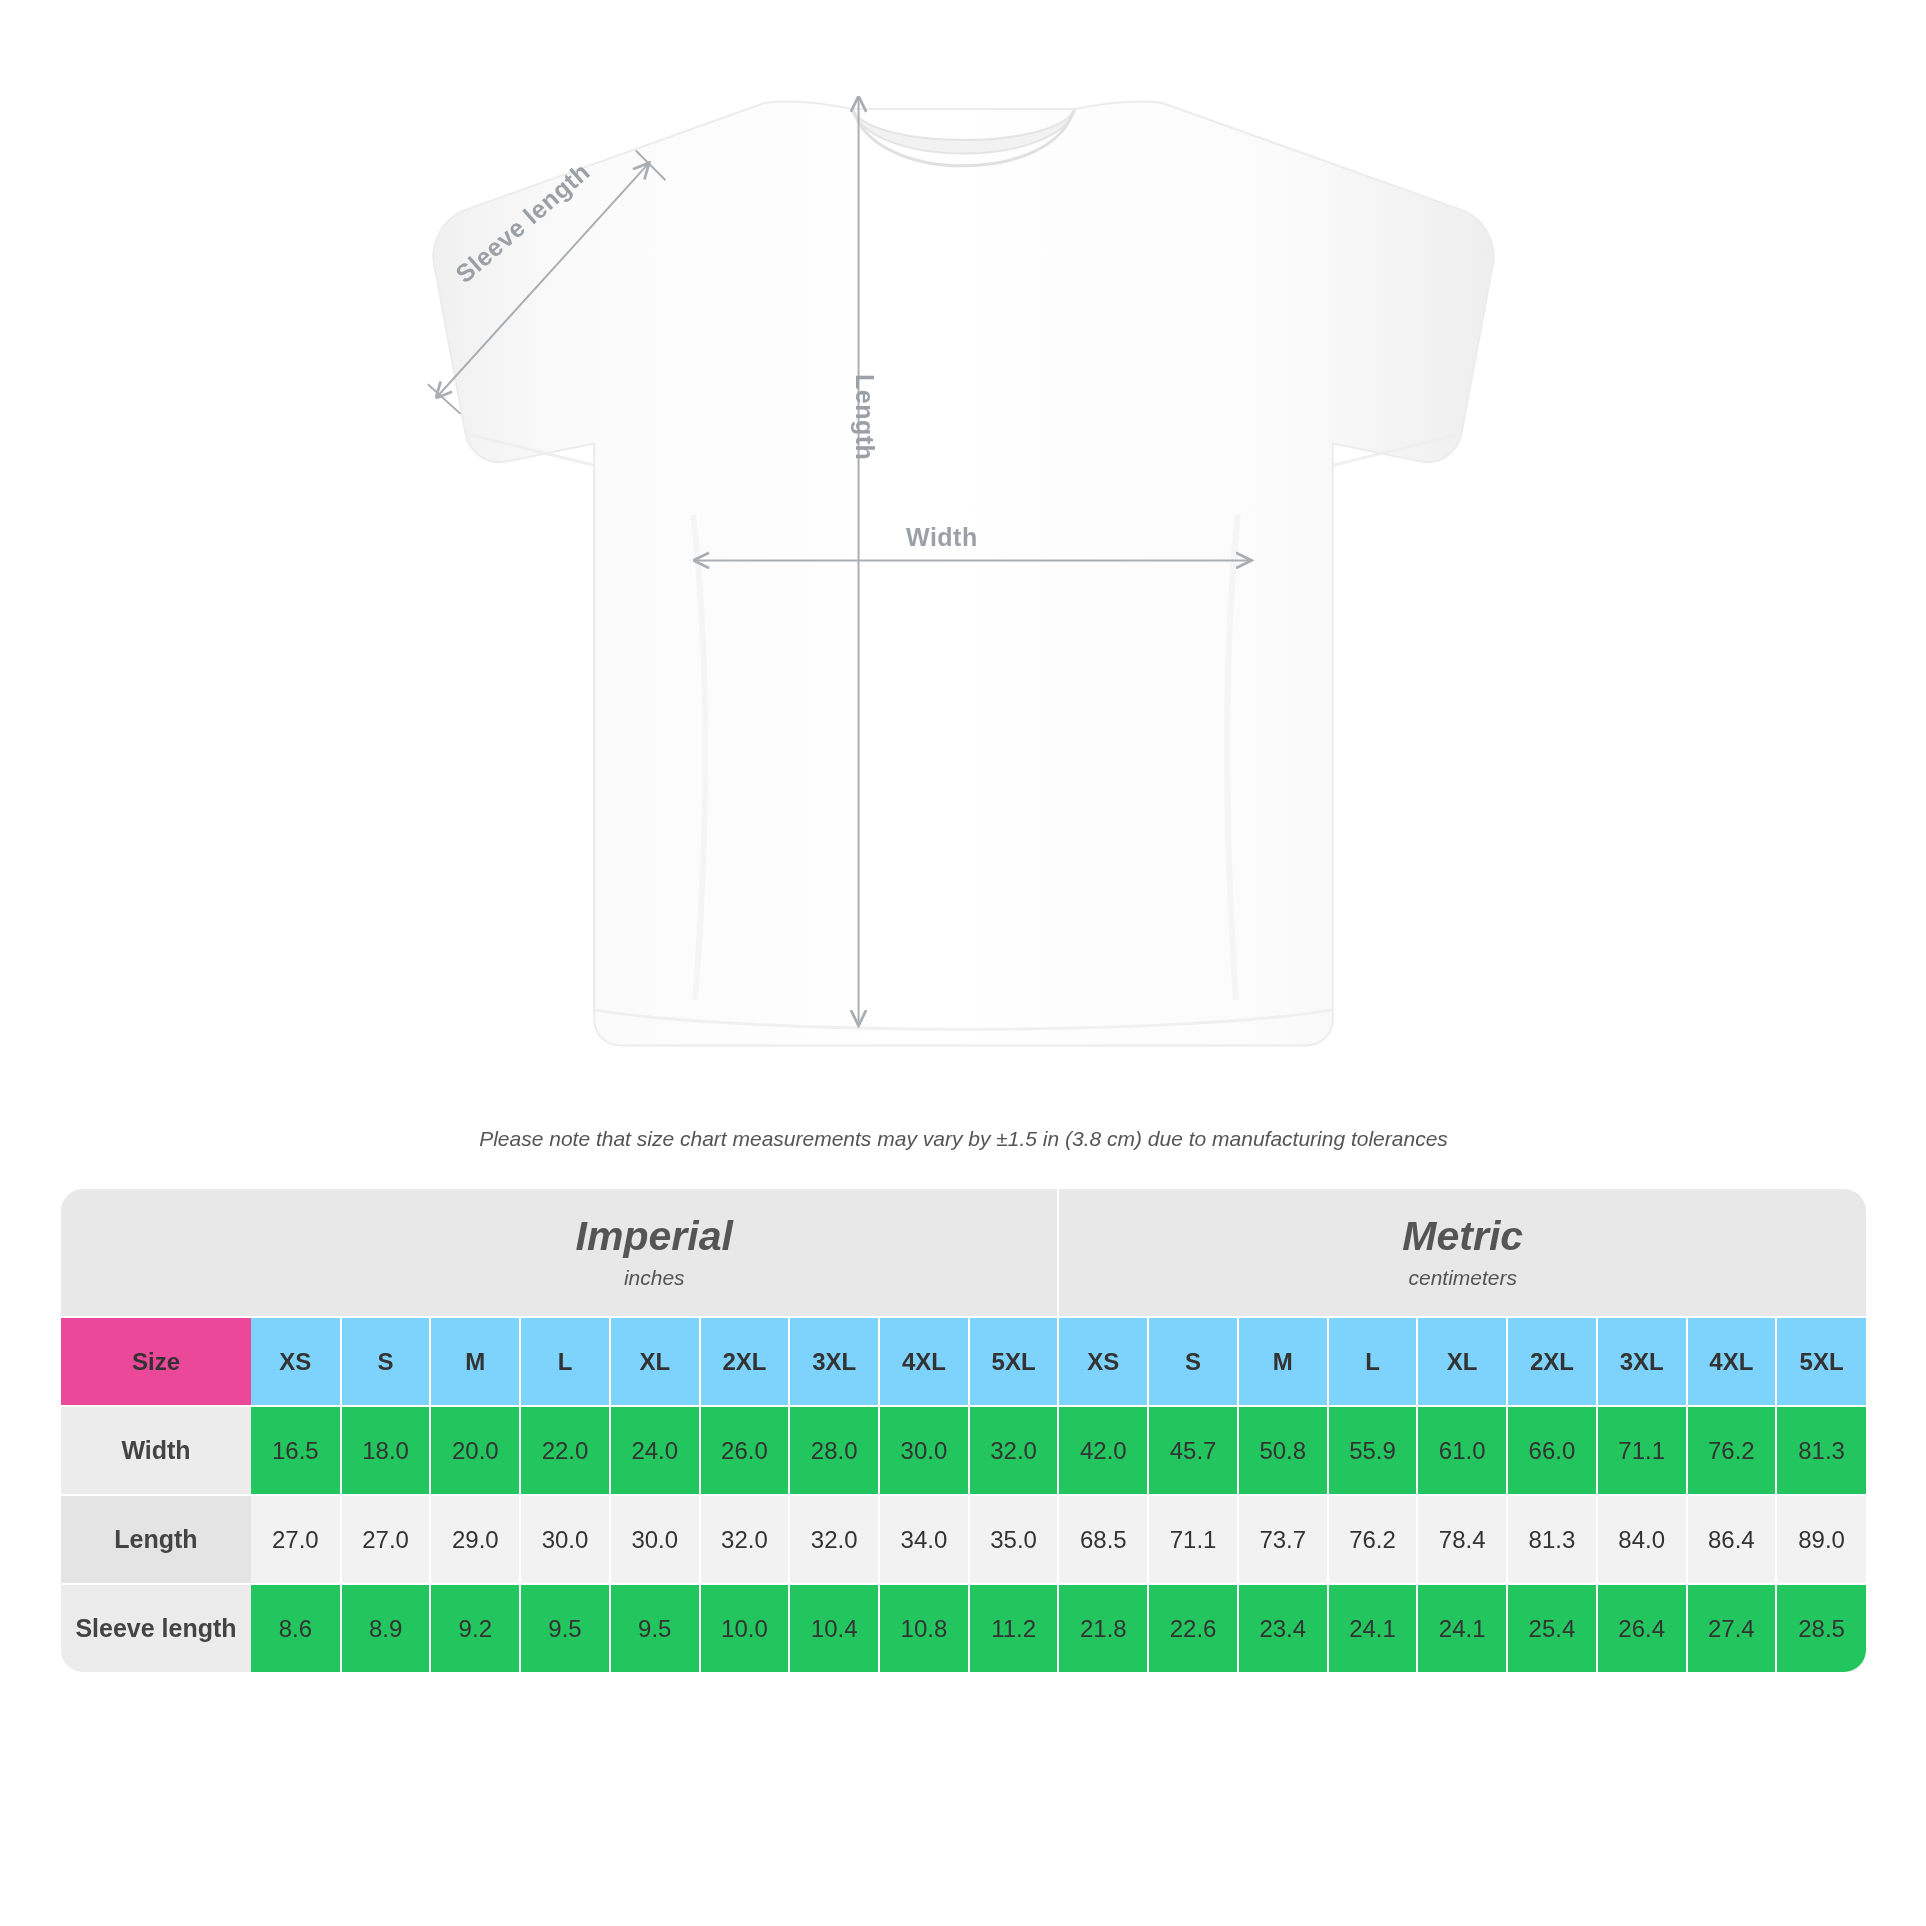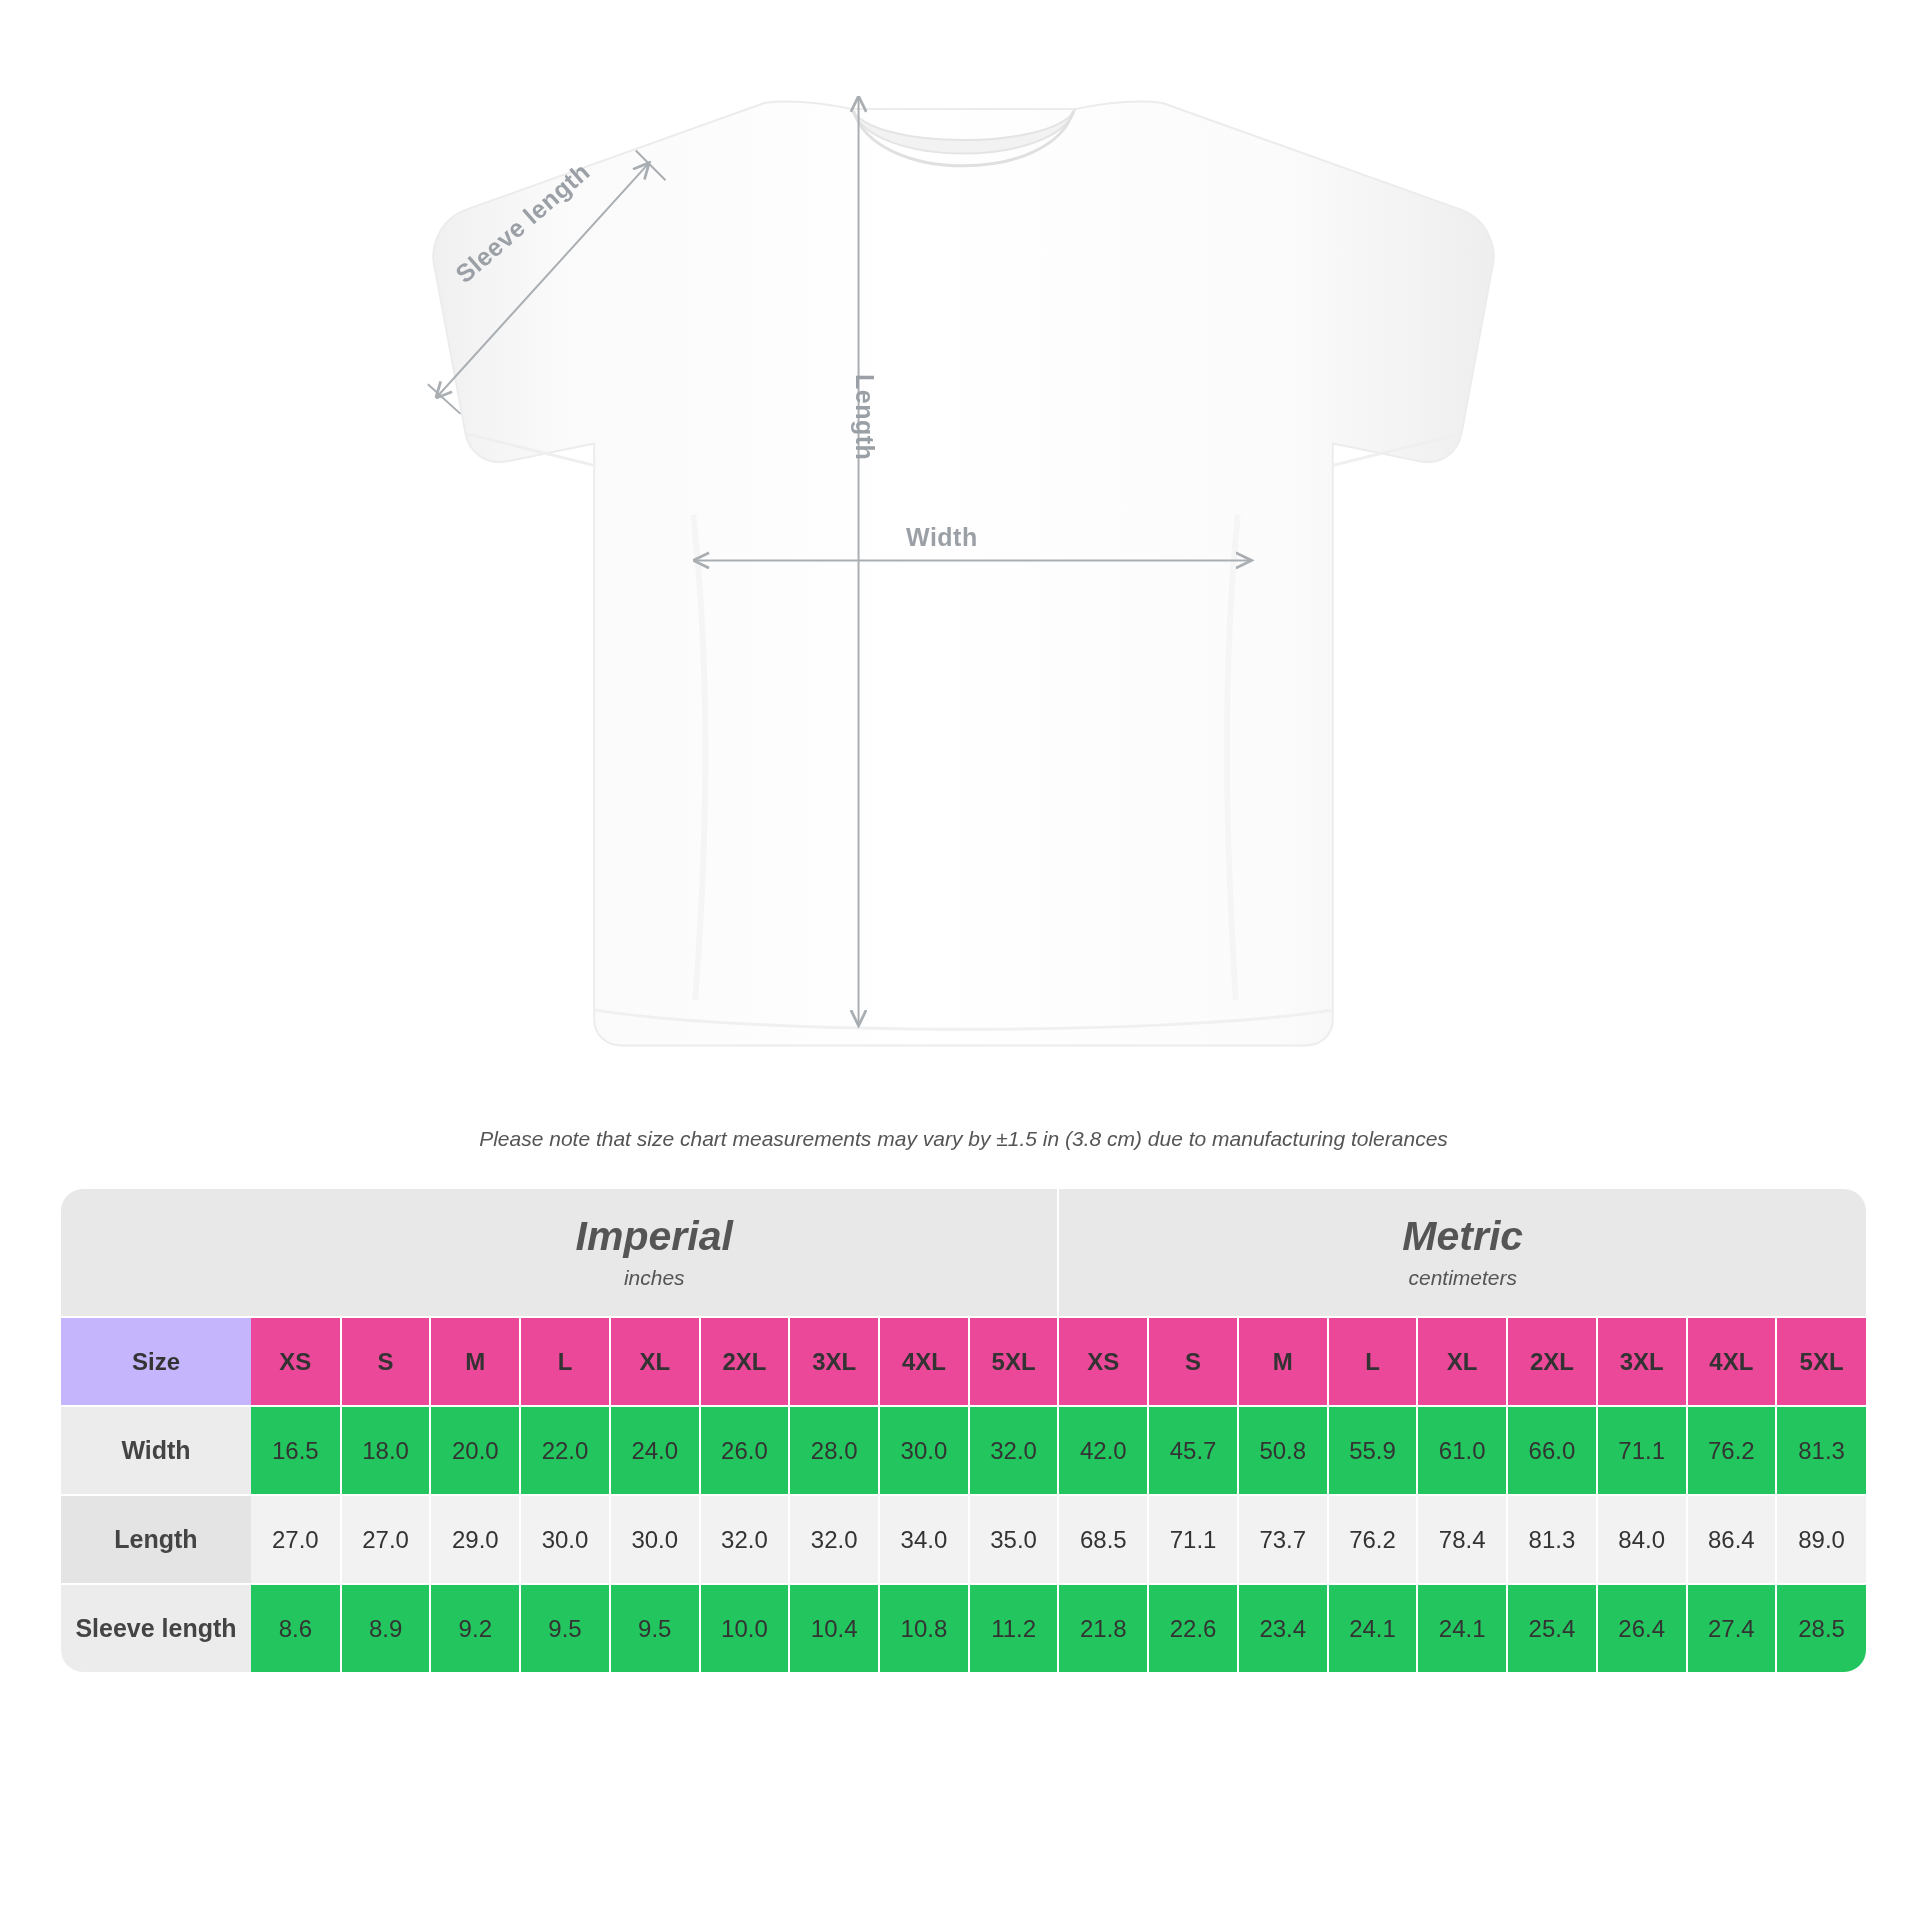--- a/index.html
+++ b/index.html
@@ -110,27 +110,27 @@
   }
   .unitsys-unit {
     font-size: 21px;
     font-style: italic;
     color: #555555;
     line-height: 1.5;
   }
 
   .head-row td {
     height: 87px;
-    background: #ec4899;
+    background: #7dd3fc;
     font-weight: bold;
     font-size: 25px;
     color: #555555;
   }
   .head-row td.first-col {
-    background: #c4b5fd;
+    background: #ec4899;
   }
 
   .data-row td {
     height: 87px;
     background: #22c55e;
   }
   .data-row.alt td {
     background: #f2f2f2;
   }
   .data-row td.first-col {

